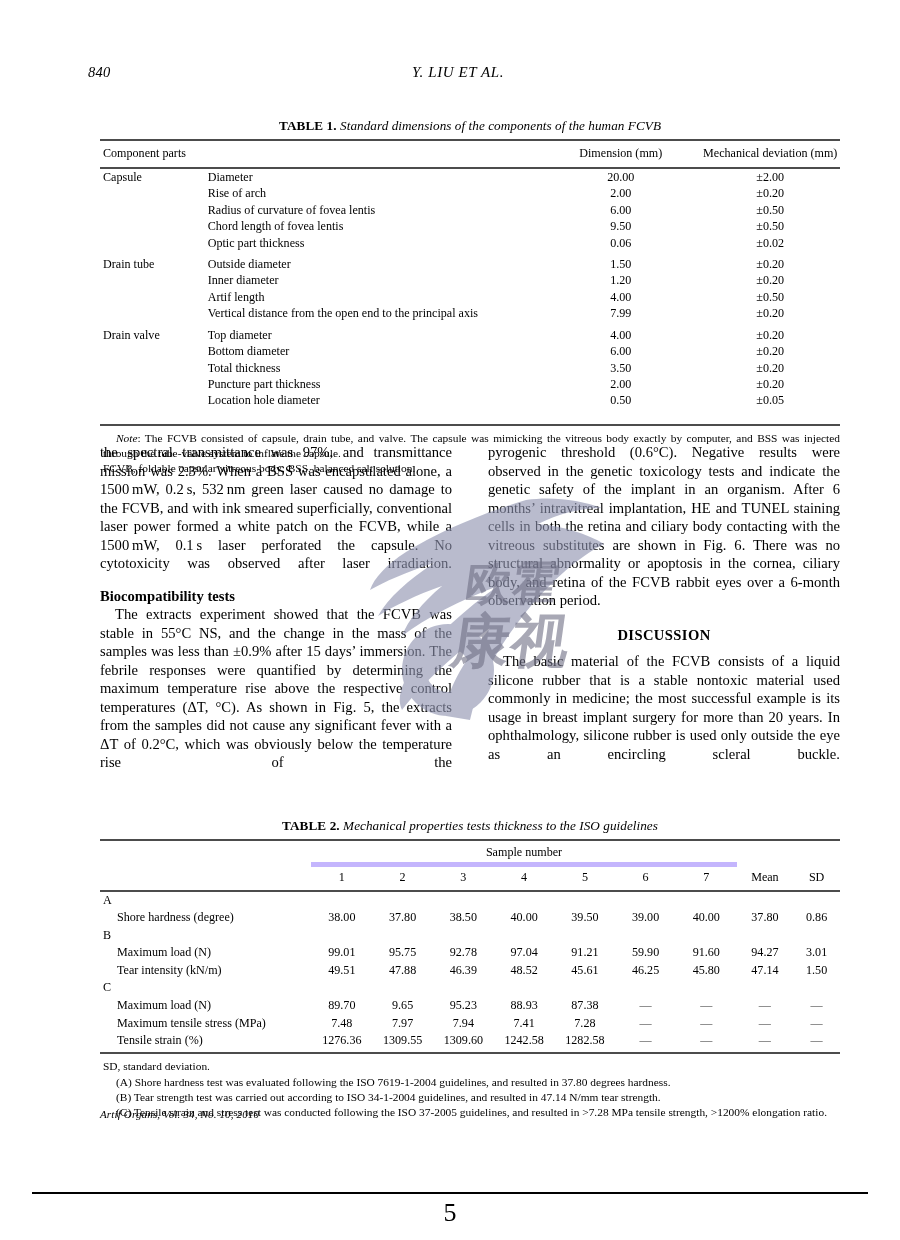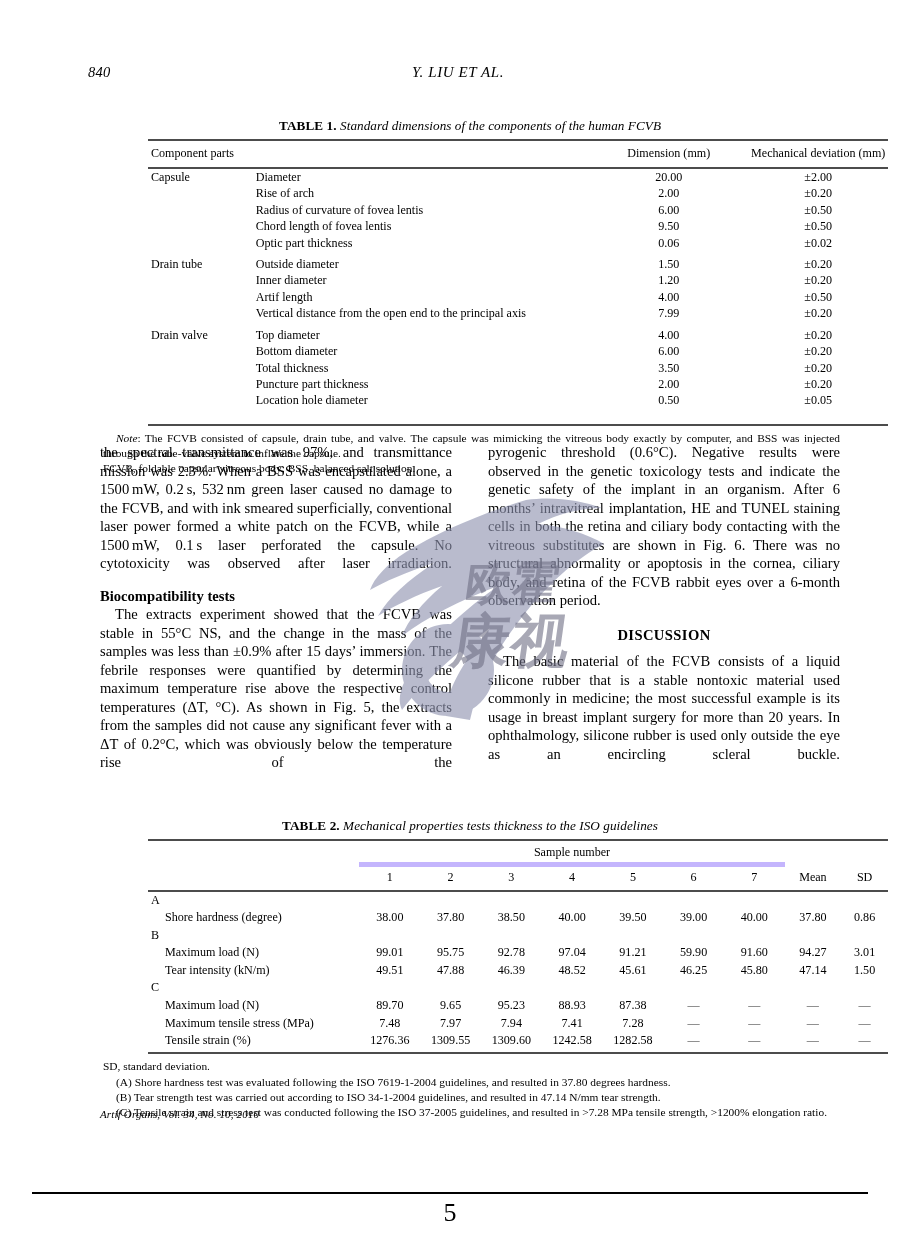--- a/index.html
+++ b/index.html
@@ -58,21 +58,20 @@
   .tbl-caption b {
     font-style: normal;
     font-weight: bold;
     letter-spacing: .1px;
   }
   table.doc {
     width: 100%;
     border-collapse: collapse;
     font-size: 12.1px;
     line-height: 1.27;
-    margin-left: 48px;
   }
   table.doc td, table.doc th {
     padding: 0;
     font-weight: normal;
     vertical-align: baseline;
   }
   .rule-top    { border-top: 2.2px solid #4c4c4c; }
   .rule-bottom { border-bottom: 2.2px solid #4c4c4c; }
 
   

